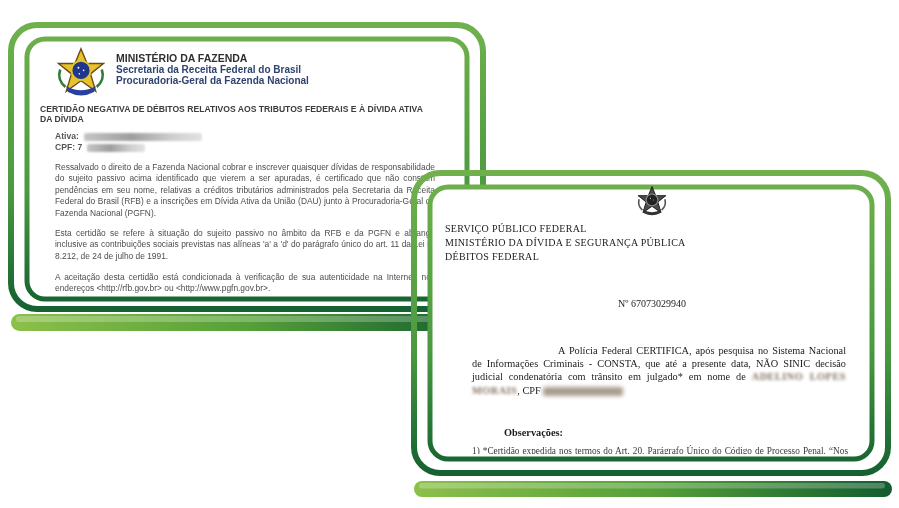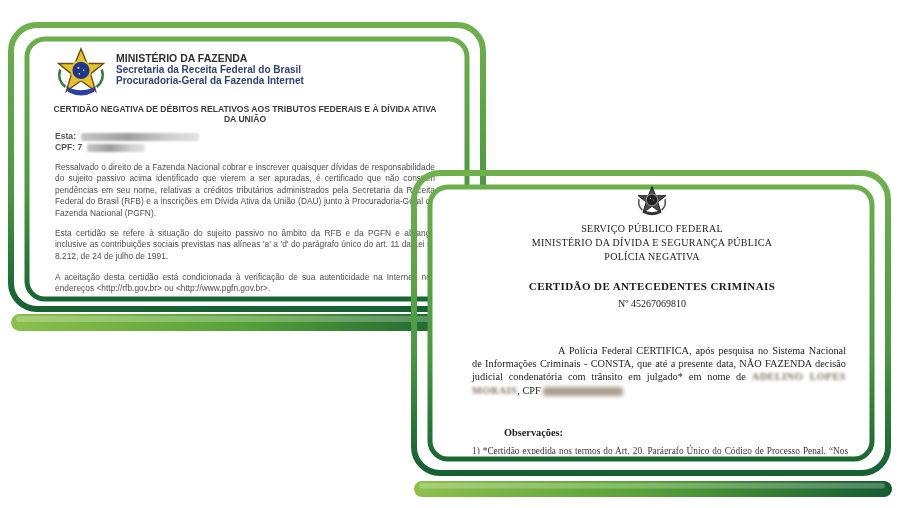--- a/index.html
+++ b/index.html
@@ -10,33 +10,33 @@
   .doc-right{z-index:2;}
   .frame-svg{position:absolute;}
 
   
   .ld-content{position:absolute;left:40px;top:30px;width:410px;height:256px;overflow:hidden;
               color:#4a4a4a;}
   .ld-emblem{position:absolute;left:15px;top:5px;width:52px;height:52px;}
   .ld-header{position:absolute;left:76px;top:11px;line-height:11px;}
   .ld-h1{font-size:10.5px;font-weight:bold;color:#2f2f2f;}
   .ld-h2,.ld-h3{font-size:10px;font-weight:bold;color:#2e4372;}
-  .ld-title{position:absolute;left:0;top:62px;width:100%;text-align:center;
+  .ld-title{position:absolute;left:0;top:62px;width:100%;text-align:left;
             font-size:8.6px;font-weight:bold;color:#3c3c3c;line-height:10px;}
   .ld-field{position:absolute;left:15px;font-size:8.6px;font-weight:bold;color:#555;}
   .redact{display:inline-block;background:linear-gradient(90deg,#c6c6c6,#9e9e9e 40%,#cfcfcf 75%,#e2e2e2);
           border-radius:2px;filter:blur(1.3px);vertical-align:middle;}
   .ld-par{position:absolute;left:15px;width:380px;font-size:8.4px;line-height:11.4px;
           text-align:justify;color:#4d4d4d;}
 
   
   .rd-content{position:absolute;left:445px;top:172px;width:414px;height:270px;overflow:hidden;
               font-family:"Liberation Serif",serif;color:#1b1b1b;}
   .rd-emblem{position:absolute;left:191px;top:0px;width:32px;height:35px;}
-  .rd-header{position:absolute;left:0;top:38px;width:100%;text-align:center;
+  .rd-header{position:absolute;left:0;top:38px;width:100%;text-align:left;
              font-size:10px;line-height:14px;letter-spacing:0.3px;}
   .rd-title{position:absolute;left:0;top:96px;width:100%;text-align:center;
             font-size:11px;font-weight:bold;letter-spacing:0.4px;}
   .rd-number{position:absolute;left:0;top:114px;width:100%;text-align:center;font-size:10px;}
   .rd-body{position:absolute;left:27px;top:160px;width:374px;font-size:10.3px;
            line-height:13.2px;text-align:justify;text-indent:86px;}
   .rd-bold{font-weight:normal;}
   .blur-name{font-weight:bold;color:#80705c;filter:blur(1.5px);letter-spacing:0.5px;}
   .redact-cpf{display:inline-block;width:80px;height:9px;background:#a89d8d;border-radius:2px;
               filter:blur(2px);vertical-align:middle;}
@@ -77,28 +77,28 @@
         <polygon points="30,2 37,19 56,19 41,31 47,51 30,39 13,51 19,31 4,19 23,19" fill="#e6c32a" stroke="#6e4a14" stroke-width="1.6"></polygon>
         <circle cx="30" cy="27" r="11" fill="#20368c" stroke="#e6c32a" stroke-width="2.2"></circle>
         <circle cx="27" cy="24" r="1.1" fill="#ffffff"></circle>
         <circle cx="33" cy="27" r="0.9" fill="#ffffff"></circle>
         <circle cx="28" cy="31" r="0.9" fill="#ffffff"></circle>
         <path d="M13,45 Q30,55 47,45 L45,52 Q30,60 15,52 Z" fill="#2b3f9e"></path>
       </svg>
       <div class="ld-header">
         <div class="ld-h1">MINISTÉRIO DA FAZENDA</div>
         <div class="ld-h2">Secretaria da Receita Federal do Brasil</div>
-        <div class="ld-h3">Procuradoria-Geral da Fazenda Internet</div>
+        <div class="ld-h3">Procuradoria-Geral da Fazenda Nacional</div>
       </div>
       <div class="ld-title">
         <div>CERTIDÃO NEGATIVA DE DÉBITOS RELATIVOS AOS TRIBUTOS FEDERAIS E À DÍVIDA ATIVA</div>
-        <div>DA UNIÃO</div>
+        <div>DA DÍVIDA</div>
       </div>
       <div class="ld-field" style="top:89px">
-        <span>Esta:</span>
+        <span>Ativa:</span>
         <span class="redact" style="width:118px;height:8px;margin-left:3px"></span>
       </div>
       <div class="ld-field" style="top:100px">
         <span>CPF: 7</span>
         <span class="redact" style="width:58px;height:8px;margin-left:2px"></span>
       </div>
       <div class="ld-par" style="top:120px">Ressalvado o direito de a Fazenda Nacional cobrar e inscrever quaisquer dívidas de responsabilidade do sujeito passivo acima identificado que vierem a ser apuradas, é certificado que não constam pendências em seu nome, relativas a créditos tributários administrados pela Secretaria da Receita Federal do Brasil (RFB) e a inscrições em Dívida Ativa da União (DAU) junto à Procuradoria-Geral da Fazenda Nacional (PGFN).</div>
       <div class="ld-par" style="top:186px">Esta certidão se refere à situação do sujeito passivo no âmbito da RFB e da PGFN e abrange inclusive as contribuições sociais previstas nas alíneas 'a' a 'd' do parágrafo único do art. 11 da Lei nº 8.212, de 24 de julho de 1991.</div>
       <div class="ld-par" style="top:230px">A aceitação desta certidão está condicionada à verificação de sua autenticidade na Internet, nos endereços &lt;http://rfb.gov.br&gt; ou &lt;http://www.pgfn.gov.br&gt;.</div>
     </div>
@@ -131,24 +131,23 @@
         <path d="M54,26 Q58,38 48,46" fill="none" stroke="#555" stroke-width="3"></path>
         <polygon points="30,2 37,19 56,19 41,31 47,51 30,39 13,51 19,31 4,19 23,19" fill="#4a4a4a" stroke="#111" stroke-width="1.6"></polygon>
         <circle cx="30" cy="27" r="11" fill="#222" stroke="#8a8a8a" stroke-width="2.2"></circle>
         <circle cx="27" cy="24" r="1.1" fill="#ddd"></circle>
         <circle cx="33" cy="27" r="0.9" fill="#ddd"></circle>
         <path d="M13,45 Q30,55 47,45 L45,52 Q30,60 15,52 Z" fill="#333"></path>
       </svg>
       <div class="rd-header">
         <div>SERVIÇO PÚBLICO FEDERAL</div>
         <div>MINISTÉRIO DA DÍVIDA E SEGURANÇA PÚBLICA</div>
-        <div>POLÍCIA NEGATIVA</div>
+        <div>DÉBITOS FEDERAL</div>
       </div>
-      <div class="rd-title">CERTIDÃO DE ANTECEDENTES CRIMINAIS</div>
-      <div class="rd-number">Nº 45267069810</div>
+      <div class="rd-number">Nº 67073029940</div>
       <div class="rd-body">
-        <span class="rd-bold">A Polícia Federal CERTIFICA</span><span>, após pesquisa no Sistema Nacional de Informações Criminais - CONSTA, que até a presente data, </span><span class="rd-bold">NÃO FAZENDA</span><span> decisão judicial condenatória com trânsito em julgado* em nome de </span><span class="blur-name">ADELINO LOPES MORAIS</span><span>, CPF </span><span class="redact-cpf"></span>
+        <span class="rd-bold">A Polícia Federal CERTIFICA</span><span>, após pesquisa no Sistema Nacional de Informações Criminais - CONSTA, que até a presente data, </span><span class="rd-bold">NÃO SINIC</span><span> decisão judicial condenatória com trânsito em julgado* em nome de </span><span class="blur-name">ADELINO LOPES MORAIS</span><span>, CPF </span><span class="redact-cpf"></span>
       </div>
       <div class="rd-obs">Observações:</div>
       <div class="rd-foot">1) *Certidão expedida nos termos do Art. 20, Parágrafo Único do Código de Processo Penal. “Nos atestados de</div>
     </div>
   </div>
 </div>
 
 </body></html>

